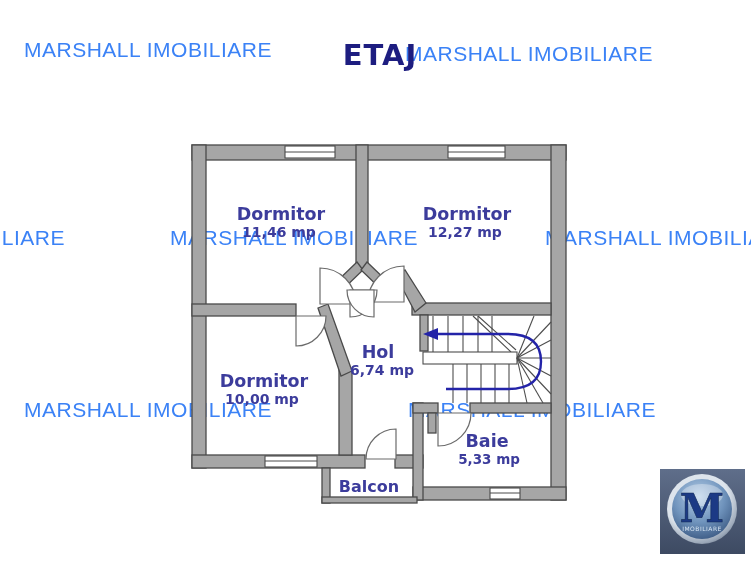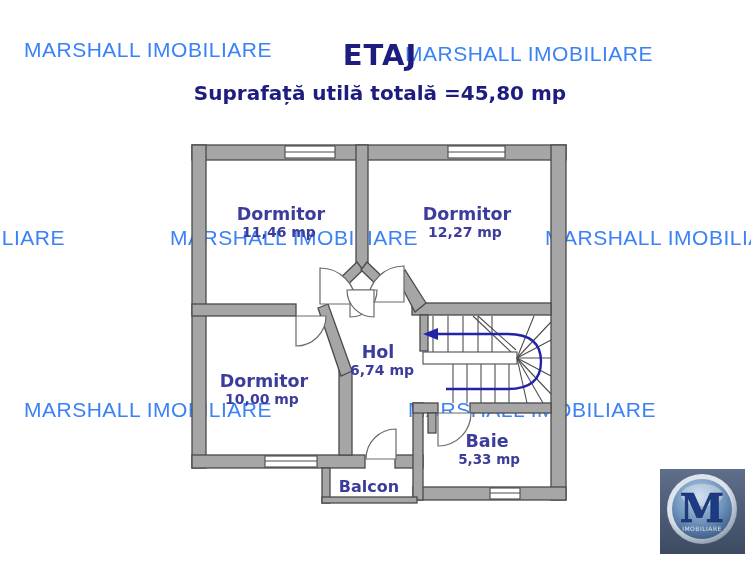--- a/index.html
+++ b/index.html
@@ -140,21 +140,20 @@
       <text class="room-area" x="382" y="375" text-anchor="middle">6,74 mp</text>
 
       <text class="room-name" x="487" y="447" text-anchor="middle">Baie</text>
       <text class="room-area" x="489" y="464" text-anchor="middle" style="font-size:13.5px">5,33 mp</text>
 
       <text class="room-name" x="369" y="492" text-anchor="middle" style="font-size:16px">Balcon</text>
     </g>
   </svg>
 
   <div class="title">ETAJ</div>
-  <div class="subtitle">Suprafață utilă totală =45,80 mp</div>
 
   <svg id="logo" width="85" height="85" viewBox="0 0 85 85">
     <defs>
       <linearGradient id="lgBg" x1="0" y1="0" x2="0" y2="1">
         <stop offset="0" stop-color="#5f6e8a"></stop>
           <stop offset="1" stop-color="#3d4a62"></stop>
       </linearGradient>
       <radialGradient id="lgRim" cx="0.42" cy="0.35" r="0.75">
         <stop offset="0.6" stop-color="#dde4ec"></stop>
           <stop offset="0.85" stop-color="#9aa7b8"></stop>

